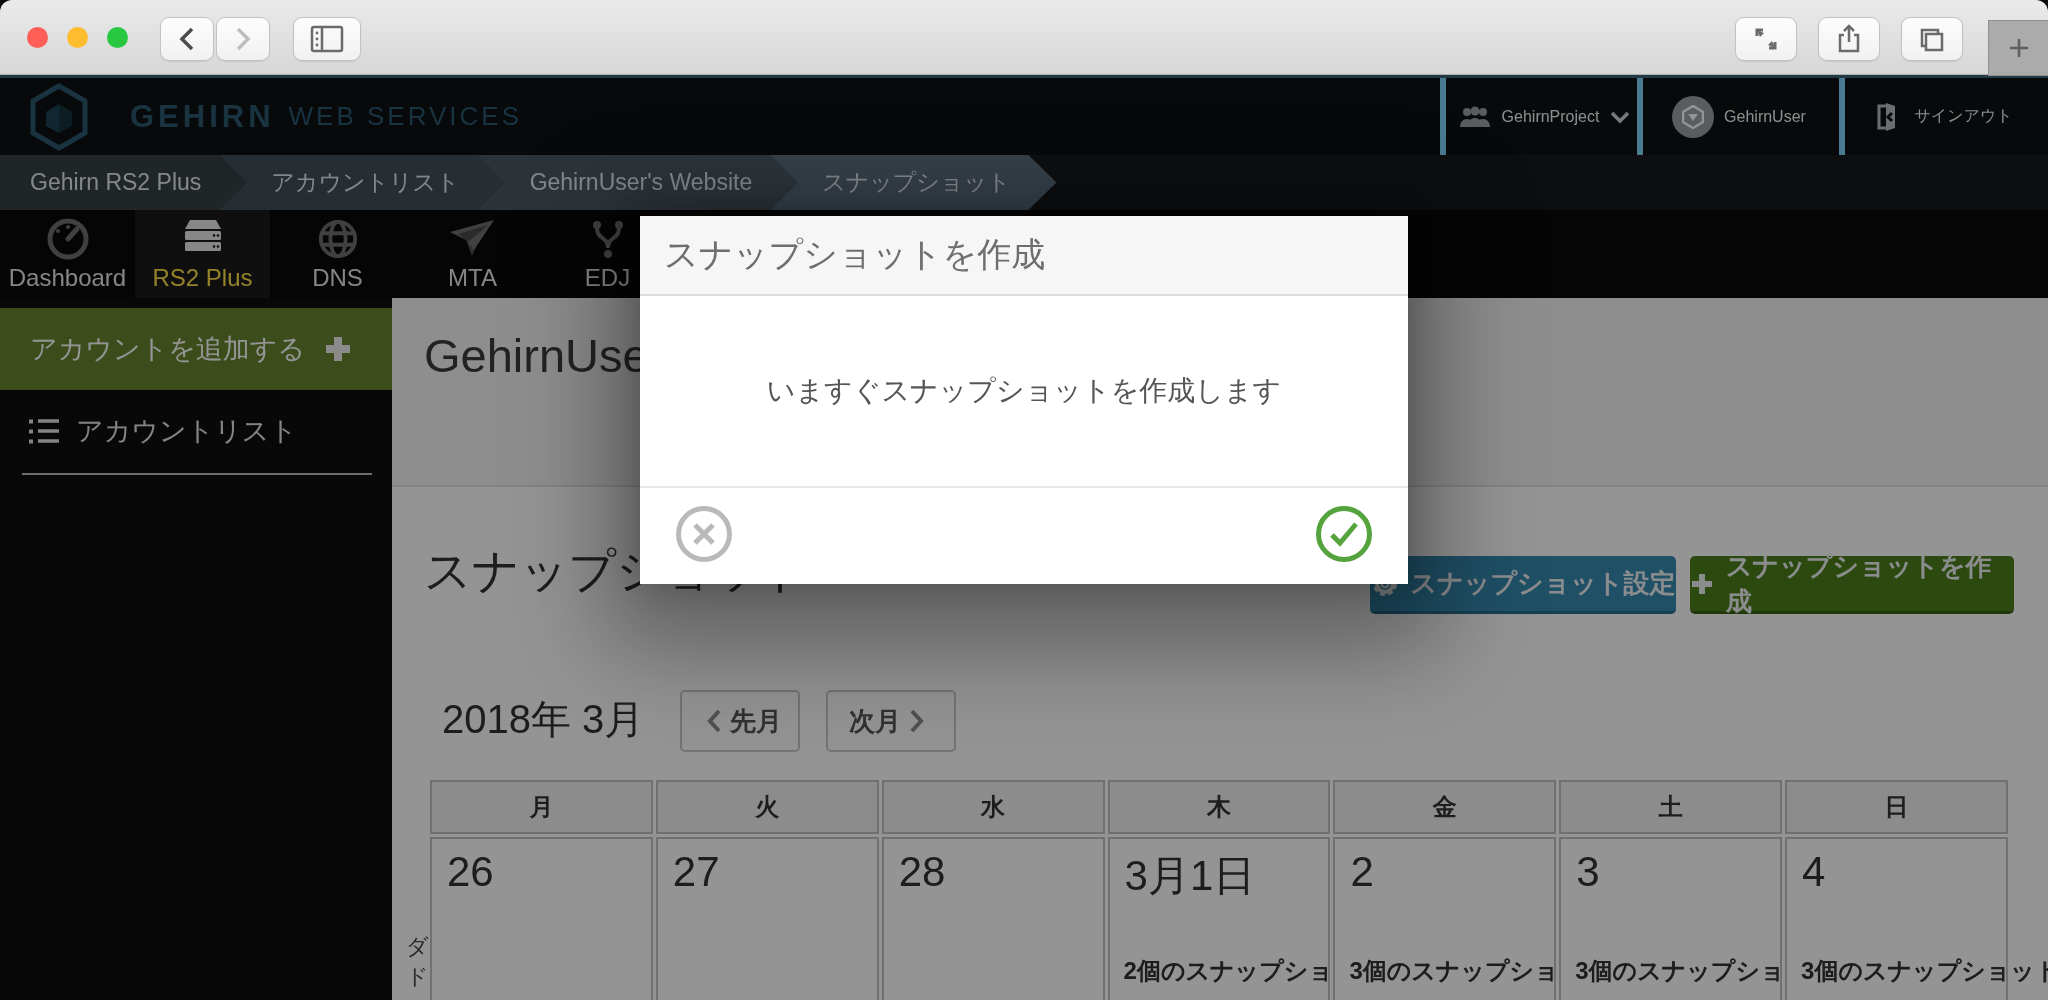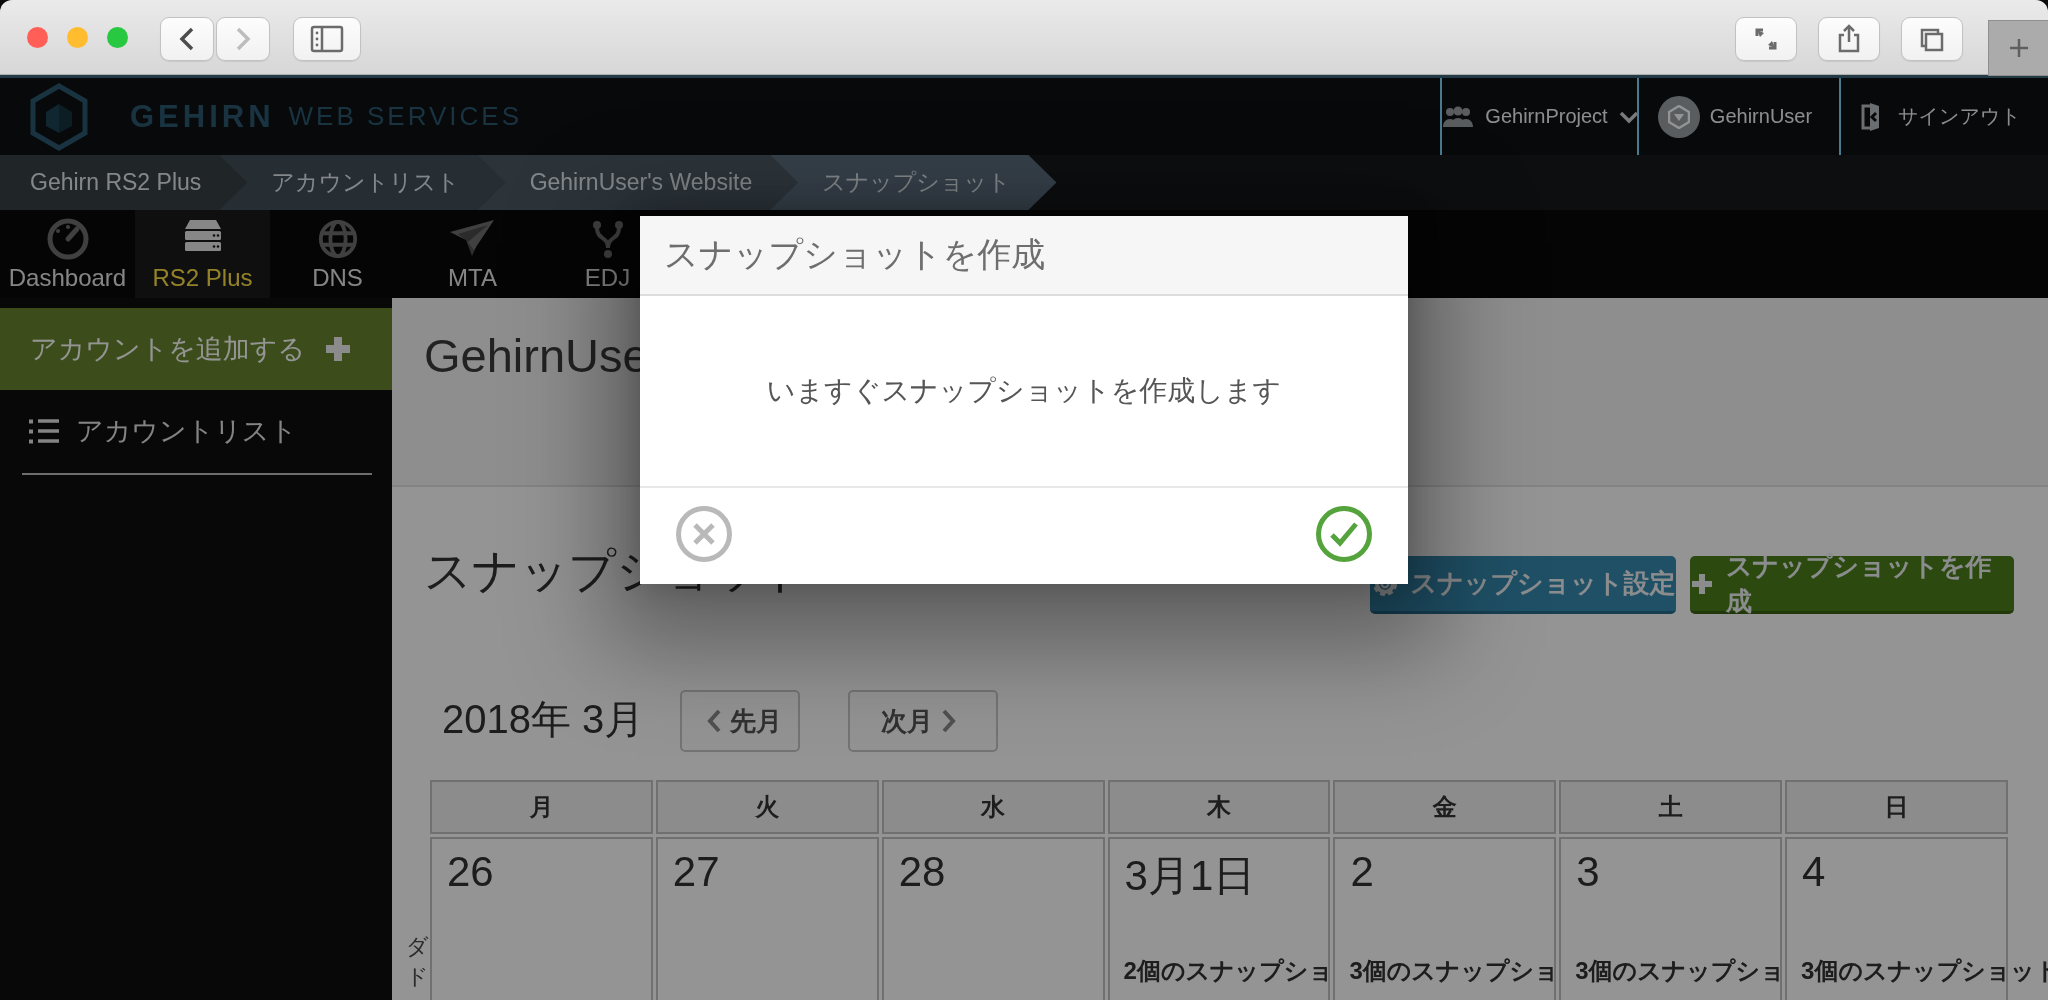--- a/index.html
+++ b/index.html
@@ -21,21 +21,21 @@
   .newtab{position:absolute;left:1988px;top:20px;width:60px;height:54px;background:#ababab;
     border:1px solid #8f8f8f;display:flex;align-items:center;justify-content:center;}
 
   
   .appbar-accent{position:absolute;left:0;top:74px;width:2048px;height:4px;background:var(--accent-teal);}
   .appheader{position:absolute;left:0;top:78px;width:2048px;height:77px;background:#0d1013;}
   .brand{position:absolute;left:28px;top:0;height:77px;display:flex;align-items:center;color:var(--brand-teal);}
   .brand-primary{font-size:31px;font-weight:bold;letter-spacing:4px;margin-left:40px;}
   .brand-secondary{font-size:26px;font-weight:400;letter-spacing:3px;margin-left:14px;}
   .hsec{position:absolute;top:0;height:77px;display:flex;align-items:center;
-    border-left:2px solid #7dd3fc;color:#f1f3f4;font-size:20px;}
+    border-left:6px solid #7dd3fc;color:#f1f3f4;font-size:16px;}
   .hsec .lbl{margin:0 10px;}
   .avatar{width:42px;height:42px;border-radius:50%;background:#9aa1a6;display:flex;
     align-items:center;justify-content:center;color:#fff;}
 
   
   .crumbs{position:absolute;left:0;top:155px;width:2048px;height:55px;background:#15191c;display:flex;}
   .crumb{height:55px;display:flex;align-items:center;color:#e2e9ee;font-size:23px;
     padding:0 46px 0 52px;clip-path:polygon(0 0,calc(100% - 28px) 0,100% 50%,calc(100% - 28px) 100%,0 100%);}
   .crumb+.crumb{margin-left:-28px;}
   .c1{background:#374146;z-index:14;padding-left:30px;}
@@ -75,21 +75,21 @@
     justify-content:center;color:#eef2f3;font-size:26px;font-weight:bold;box-sizing:border-box;}
   .btn svg{margin-right:12px;}
   .btn-settings{right:372px;width:306px;background:var(--settings-blue);border-bottom:3px solid #266d8e;}
   .btn-create{right:34px;width:324px;background:var(--create-green);border-bottom:3px solid #3a6114;}
   .month-title{position:absolute;left:50px;top:394px;font-size:40px;color:#333;}
   .mbtn{position:absolute;top:392px;height:62px;background:#fdfdfd;border:2px solid #c9c9c9;
     border-radius:5px;display:flex;align-items:center;justify-content:center;
     font-size:26px;font-weight:bold;color:#555;box-sizing:border-box;}
   .mbtn svg{margin:0 8px;}
   .mbtn-prev{left:288px;width:120px;}
-  .mbtn-next{left:456px;width:150px;}
+  .mbtn-next{left:434px;width:130px;}
   .cal{position:absolute;left:35px;top:479px;width:1584px;border-collapse:separate;border-spacing:3px;table-layout:fixed;}
   .cal th{height:48px;background:#f2f2f2;border:2px solid #c2c2c2;font-size:24px;color:#333;font-weight:bold;}
   .cal td{height:300px;background:#ffffff;border:2px solid #c2c2c2;vertical-align:top;position:relative;}
   .cal .date{font-size:42px;color:#333;padding:8px 0 0 14px;}
   .cal .count{position:absolute;left:14px;top:116px;font-size:24px;font-weight:bold;color:#333;white-space:nowrap;}
 
   
   .overlay{position:absolute;left:0;top:74px;width:2048px;height:926px;background:rgba(0,0,0,.42);z-index:50;}
   .modal{position:absolute;left:640px;top:216px;width:768px;height:368px;background:#fff;z-index:70;
     box-shadow:0 30px 90px 35px rgba(0,0,0,.35),0 0 30px rgba(0,0,0,.2);}

